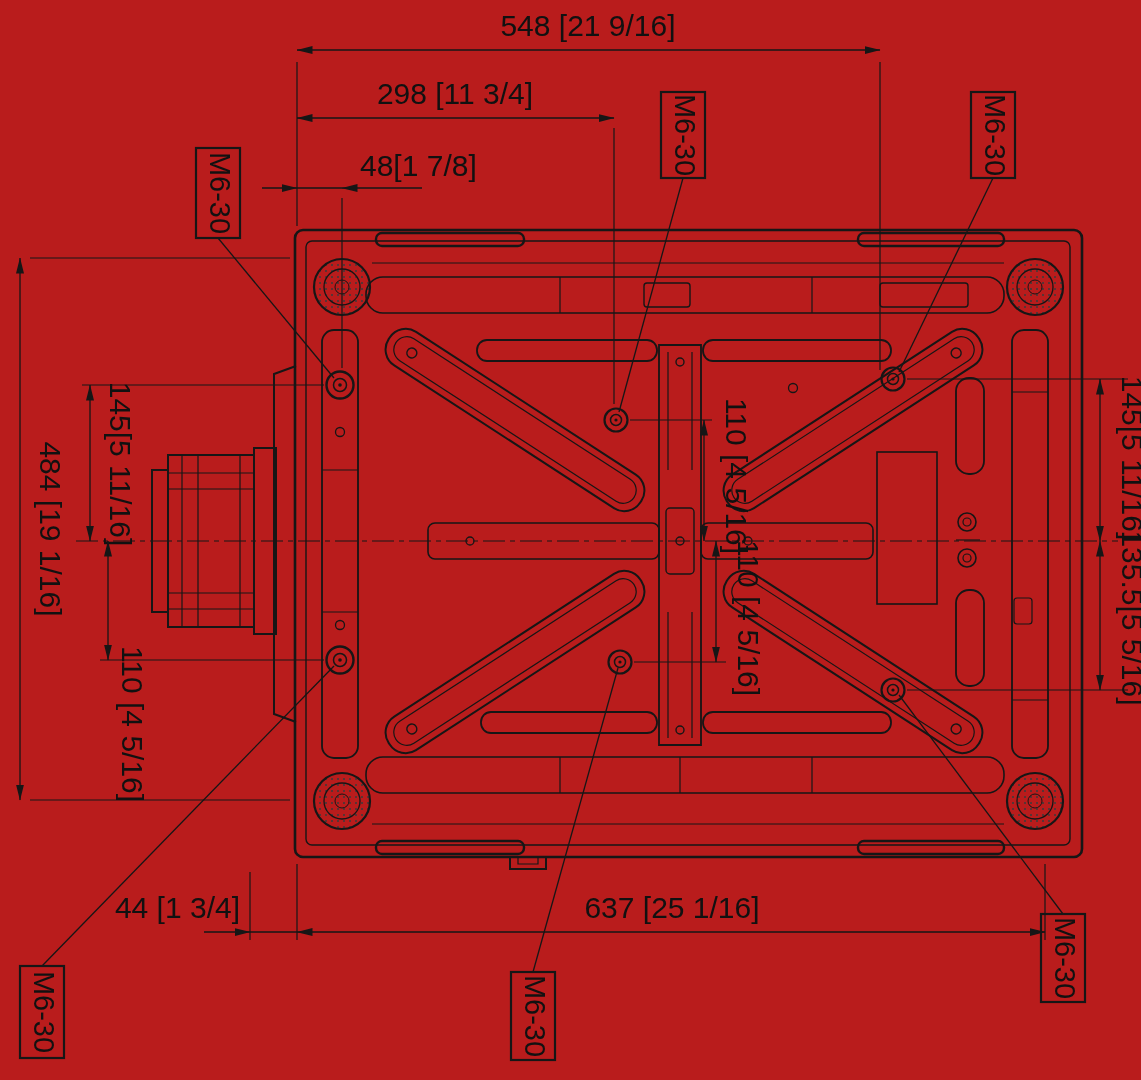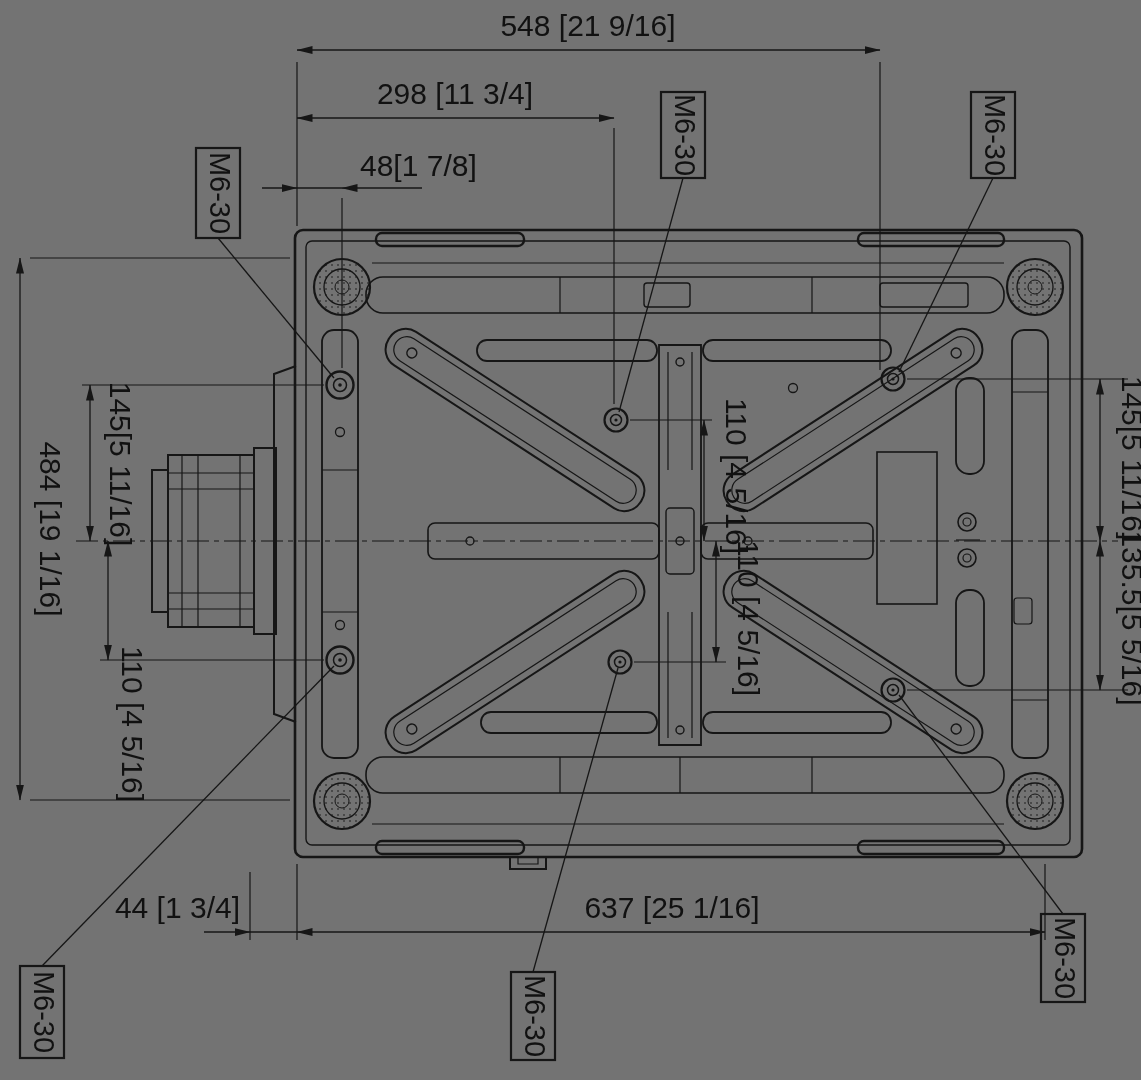--- a/index.html
+++ b/index.html
@@ -1,16 +1,16 @@
 <!DOCTYPE html>
 <html><head>
 <meta charset="utf-8">
 <style>
   html,body{margin:0;padding:0;background:#fff;}
-  .stage{width:1141px;height:1080px;position:relative;background:#737373;overflow:hidden;}
+  .stage{width:1141px;height:1080px;position:relative;background:#b91c1c;overflow:hidden;}
   svg{display:block;}
   .ln{stroke:#161616;fill:none;}
   .dim-text{font-family:"Liberation Sans","DejaVu Sans",sans-serif;font-size:30px;fill:#111;}
   .callout-text{font-family:"Liberation Sans","DejaVu Sans",sans-serif;font-size:29px;fill:#111;}
 </style>
 </head>
 <body>
 
 <div class="stage">
 <svg width="1141" height="1080" viewBox="0 0 1141 1080">

